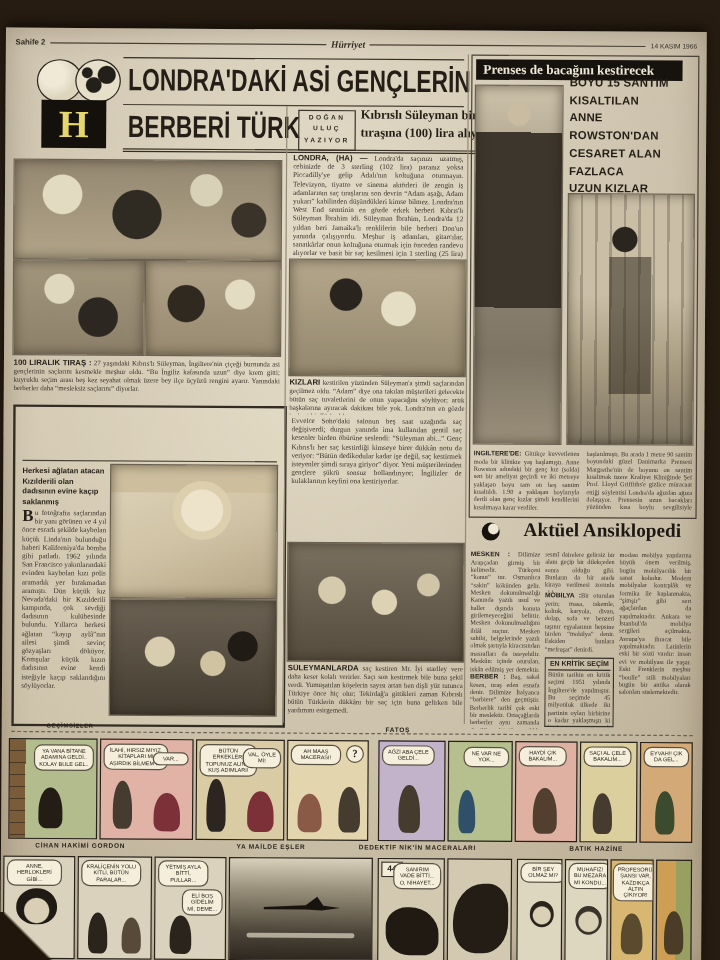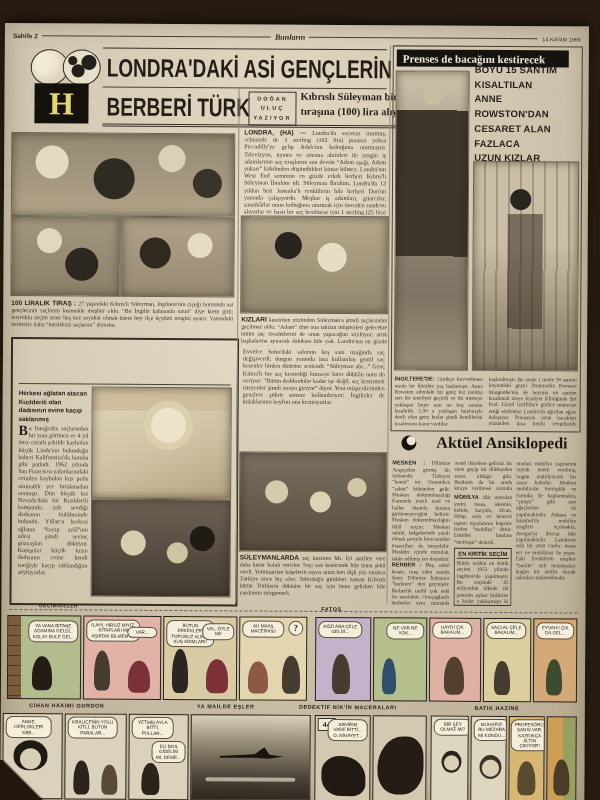--- a/index.html
+++ b/index.html
@@ -35,21 +35,21 @@
 </style>
 </head>
 <body>
 
 <div id="stage">
  <div class="paper">
 
   <div class="abs" style="left:8px;top:8px;width:568px;display:flex;align-items:center;gap:4px;">
     <span style="font:bold 6.5px 'Liberation Sans',sans-serif;color:#332c23;">Sahife 2</span>
     <span style="flex:1;border-top:1px solid #4a4136;height:0;"></span>
-    <span style="font:italic bold 8px 'Liberation Serif',serif;color:#332c23;">Bunların</span>
+    <span style="font:italic bold 8px 'Liberation Serif',serif;color:#332c23;">Hürriyet</span>
     <span style="flex:1;border-top:1px solid #4a4136;height:0;"></span>
     <span style="font:5.5px 'Liberation Sans',sans-serif;color:#332c23;">14 KASIM 1966</span>
   </div>
 
   <div class="abs" style="left:26px;top:26px;width:36px;height:34px;border-radius:50%;border:1px solid #2b241c;background:radial-gradient(circle at 35% 35%,#efe9d6 0 30%,#ded5bd 60%),radial-gradient(circle at 30% 45%,#23201a 0 5px,transparent 6px),radial-gradient(circle at 65% 30%,#23201a 0 6px,transparent 7px),radial-gradient(circle at 60% 70%,#23201a 0 4px,transparent 5px),#e6dfca;"></div>
   <div class="abs" style="left:58px;top:26px;width:36px;height:34px;border-radius:50%;border:1px solid #2b241c;background:radial-gradient(circle at 40% 60%,#23201a 0 6px,transparent 7px),radial-gradient(circle at 70% 35%,#23201a 0 7px,transparent 8px),radial-gradient(circle at 25% 30%,#23201a 0 4px,transparent 5px),#e6dfca;"></div>
   <div class="abs" style="left:30px;top:60px;width:54px;height:40px;background:#14110d;display:flex;align-items:center;justify-content:center;">
     <span style="font:bold 32px/1 'Liberation Serif',serif;color:#e5d76c;">H</span>
   </div>
 

